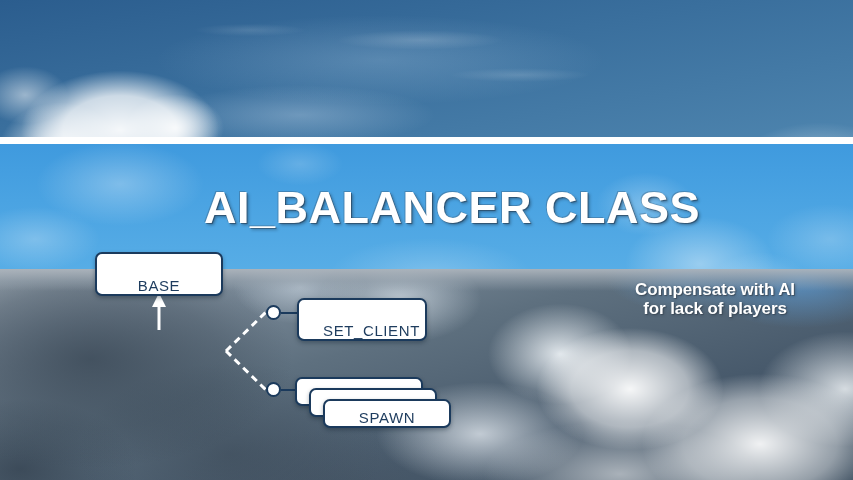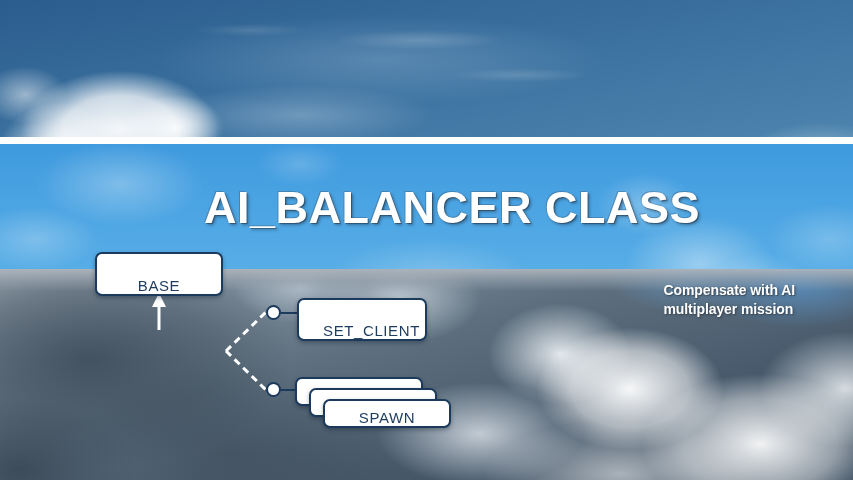--- a/index.html
+++ b/index.html
@@ -112,22 +112,22 @@
       2px 2px 3px rgba(25,45,65,.45),
       -1px -1px 0 rgba(60,85,110,.35);
     text-align: center;
   }
 
   
   .subtitle {
     position: absolute;
     right: 58px;
     top: 281px;
-    text-align: left;
-    font-size: 14px;
+    text-align: center;
+    font-size: 17px;
     font-weight: bold;
     line-height: 18.5px;
     color: #ffffff;
     letter-spacing: -0.1px;
     text-shadow:
       1px 1px 0 rgba(60,72,85,.65),
       1px 1px 3px rgba(40,55,70,.6);
   }
   .subtitle div { white-space: nowrap; }
 
@@ -181,21 +181,21 @@
 
   <div class="bg-layer sky-top"></div>
   <div class="bg-layer white-bar"></div>
   <div class="bg-layer sky-band"></div>
   <div class="bg-layer cloudscape"></div>
 
   <div class="title">AI_BALANCER CLASS</div>
 
   <div class="subtitle">
     <div>Compensate with AI</div>
-    <div>multiplayer mission</div>
+    <div>for lack of players</div>
   </div>
 
   <div id="diagram">
 
     <svg class="overlay">
 
       <line x1="159" y1="330" x2="159" y2="302" stroke="#ffffff" stroke-width="3"></line>
       <polygon points="159,293 152,307 166,307" fill="#ffffff"></polygon>
 
       <line x1="226" y1="351" x2="266" y2="312" stroke="#ffffff" stroke-width="3" stroke-dasharray="7,5"></line>

